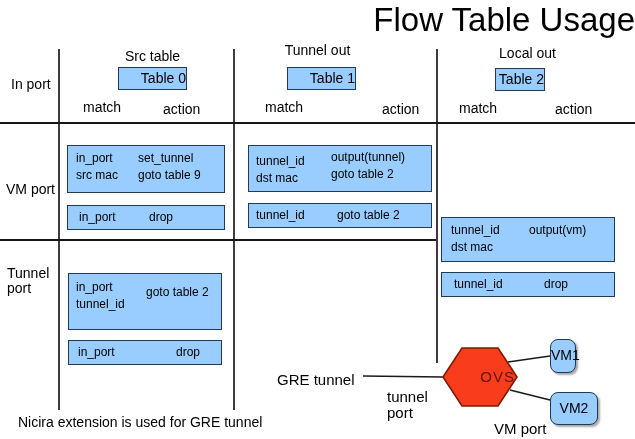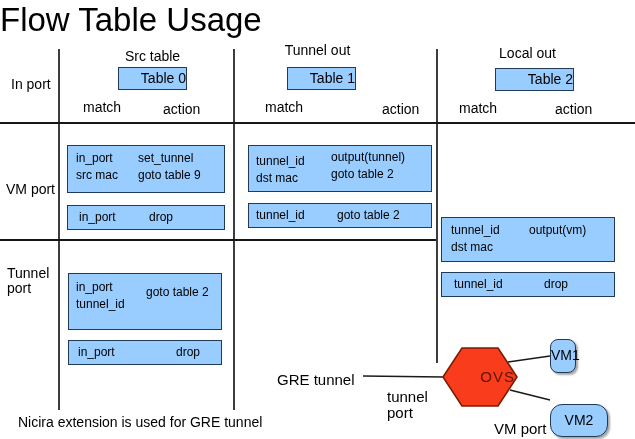--- a/index.html
+++ b/index.html
@@ -2,21 +2,21 @@
 <html style="--box-fill: #99CCFF; --box-border: #1F3B57;"><head>
 <meta charset="utf-8">
 <style>
   html,body { margin:0; padding:0; background:#fff; }
   .slide {
     position:relative; width:635px; height:439px; background:#ffffff;
     font-family:"Liberation Sans", sans-serif; color:#000; overflow:hidden;
   }
   .abs { position:absolute; }
   .title {
-    left:0; top:2px; width:635px; text-align:left;
+    left:0; top:2px; width:635px; text-align:right;
     font-size:33px; line-height:36px; white-space:nowrap;
   }
   .vline { width:2px; background:#3d3d3d; }
   .hline { height:2px; background:#161616; }
   .lbl { font-size:14px; line-height:16px; white-space:nowrap; }
   .lbl-wrap { font-size:14px; line-height:15px; }
   .colhdr { text-align:center; font-size:14px; white-space:nowrap; }
   .bluebox {
     background:var(--box-fill,#99CCFF);
     border:1.5px solid var(--box-border,#1F3B57);
@@ -58,21 +58,21 @@
   <div class="abs bluebox tablebox" style="left:118px; top:67px; width:69px; height:23px;">Table 0</div>
   <div class="abs lbl" style="left:83px; top:99px;">match</div>
   <div class="abs lbl" style="left:163px; top:101px;">action</div>
 
   <div class="abs colhdr" style="left:265px; top:42px; width:105px;">Tunnel out</div>
   <div class="abs bluebox tablebox" style="left:287px; top:67px; width:69px; height:23px;">Table 1</div>
   <div class="abs lbl" style="left:265px; top:99px;">match</div>
   <div class="abs lbl" style="left:382px; top:101px;">action</div>
 
   <div class="abs colhdr" style="left:475px; top:45px; width:105px;">Local out</div>
-  <div class="abs bluebox tablebox" style="left:495px; top:68px; width:79px; height:23px;">Table 2</div>
+  <div class="abs bluebox tablebox" style="left:495px; top:68px; width:50px; height:23px;">Table 2</div>
   <div class="abs lbl" style="left:459px; top:100px;">match</div>
   <div class="abs lbl" style="left:555px; top:101px;">action</div>
 
   <div class="abs bluebox flow-box" style="left:67px; top:145px; width:158px; height:48px;">
     <div class="fb-col" style="left:8px;">
       <div>in_port</div>
       <div>src mac</div>
     </div>
     <div class="fb-col" style="left:70px;">
       <div>set_tunnel</div>
@@ -145,20 +145,20 @@
 
   <svg class="abs" style="left:350px; top:330px;" width="285" height="109" viewBox="0 0 285 109">
     <line x1="13" y1="46" x2="93" y2="47" stroke="#1a1a1a" stroke-width="1.4"></line>
     <line x1="158" y1="32" x2="200" y2="26" stroke="#1a1a1a" stroke-width="1.4"></line>
     <line x1="160" y1="60" x2="200" y2="70" stroke="#1a1a1a" stroke-width="1.4"></line>
     <polygon id="ovs-hex" points="93,47 112,18 148,18 167,47 148,76 112,76" fill="#F93C1C" stroke="#7C1C00" stroke-width="1.6"></polygon>
   </svg>
   <div class="abs ovs-lbl" style="left: 443px; top: 368px; width: 72px; color: rgb(92, 20, 0);">OVS</div>
 
   <div class="abs bluebox vmbox" style="left:550px; top:339px; width:26px; height:34px;">VM1</div>
-  <div class="abs bluebox vmbox" style="left:550px; top:404px; width:58px; height:33px;border-radius:12px;">VM2</div>
+  <div class="abs bluebox vmbox" style="left:550px; top:392px; width:48px; height:33px;">VM2</div>
 
   <div class="abs small-lbl" style="left:277px; top:372px; white-space:nowrap;">GRE tunnel</div>
   <div class="abs small-lbl" style="left:387px; top:389px; width:52px;">tunnel port</div>
   <div class="abs small-lbl" style="left:494px; top:421px; white-space:nowrap;">VM port</div>
   <div class="abs note" style="left:18px; top:414px;">Nicira extension is used for GRE tunnel</div>
 
 </div>
 
 </body></html>

